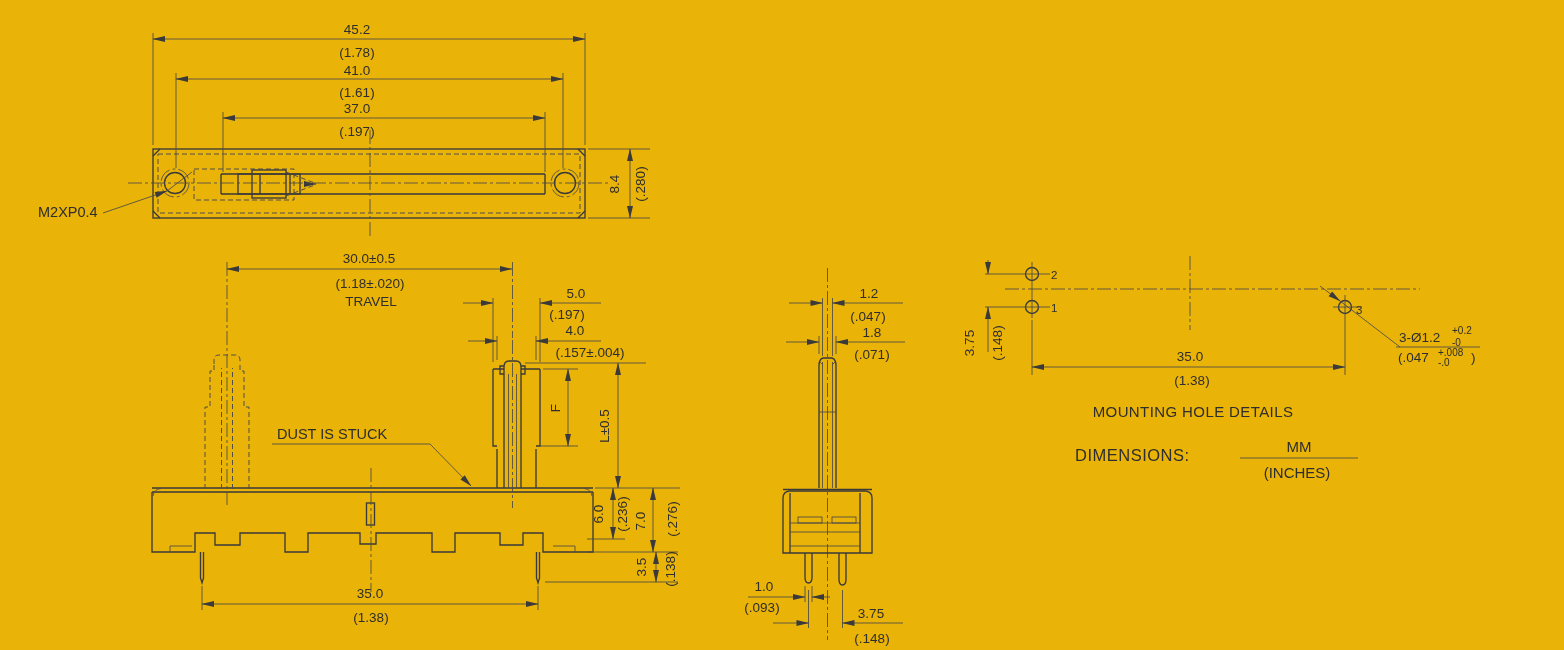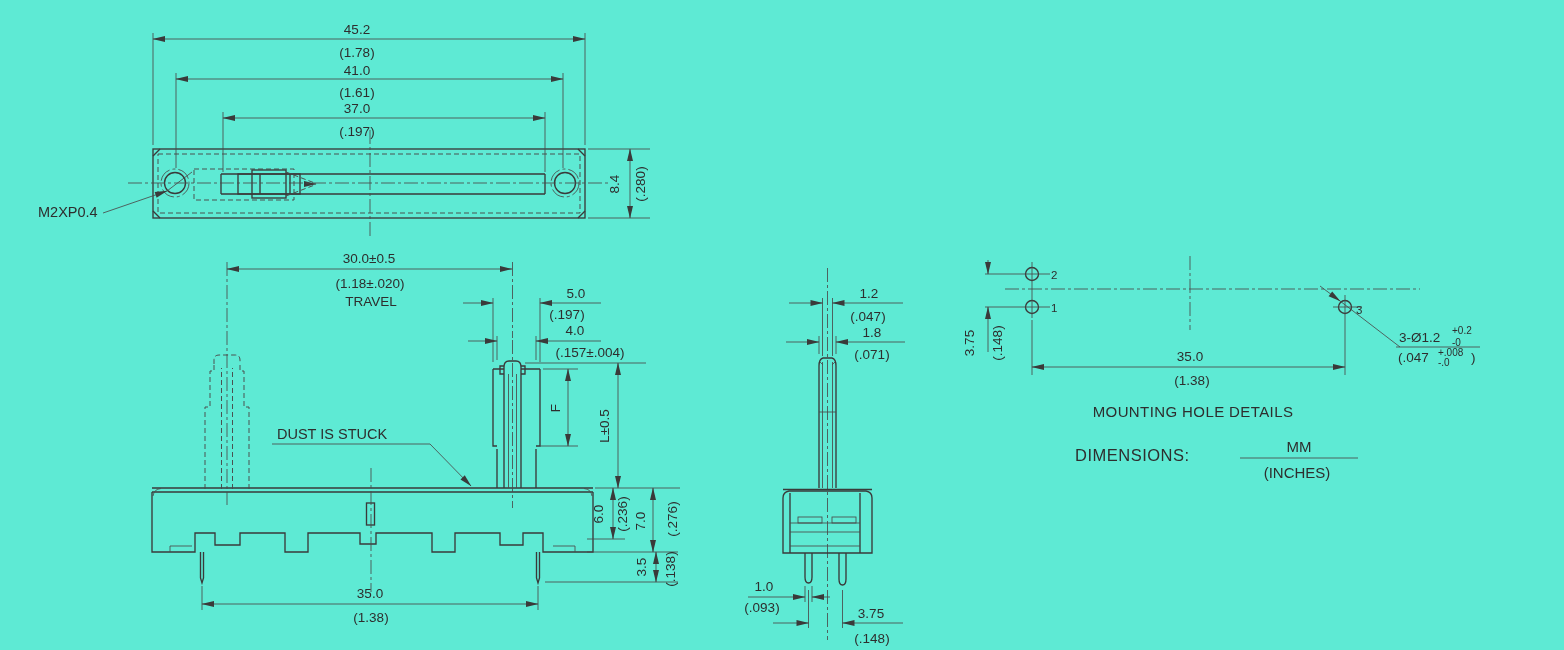--- a/index.html
+++ b/index.html
@@ -1,16 +1,16 @@
 <!DOCTYPE html>
 <html><head>
 <meta charset="utf-8">
 <style>
   html,body{margin:0;padding:0;background:#ffffff;}
-  .stage{position:relative;width:1564px;height:650px;background:#5eead4;overflow:hidden;
+  .stage{position:relative;width:1564px;height:650px;background:#eab308;overflow:hidden;
          font-family:"Liberation Sans", sans-serif;}
   svg text{fill:#2e2e2e;font-family:"Liberation Sans", sans-serif;}
   .t{font-size:13.5px;}
   .tsm{font-size:10px;}
   .tnote{font-size:14.5px;}
   .ttitle{font-size:15px;letter-spacing:.4px;}
   .tdim{font-size:16.5px;letter-spacing:.5px;}
   .tfrac{font-size:15px;}
   .thole{font-size:11.5px;}
   .vis{stroke:#3a3a3a;stroke-width:1.35;fill:none;}

